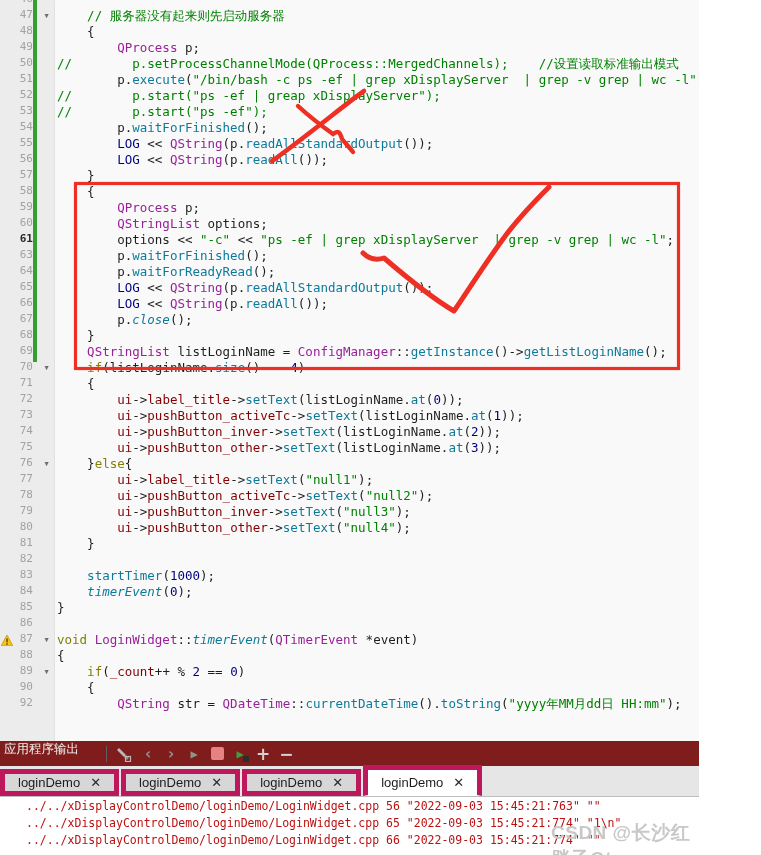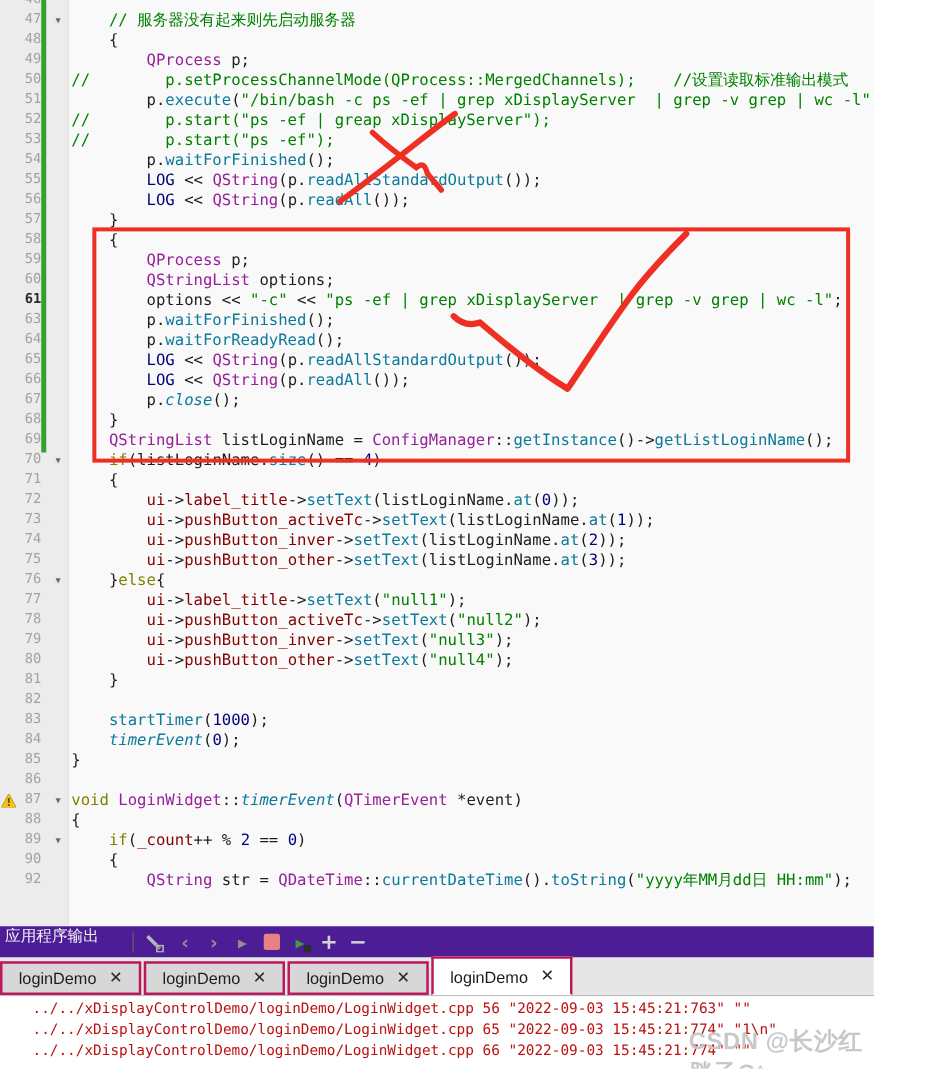--- a/index.html
+++ b/index.html
@@ -15,34 +15,34 @@
   .lnum.cur{color:#2b2b2b;font-weight:bold;}
   .vcol{width:6px;flex:0 0 6px;}
   .fold{width:15px;flex:0 0 15px;text-align:center;font-size:7px;color:#6e6e6e;line-height:16px;}
   .codeln{padding-left:3px;font:12.5px "DejaVu Sans Mono",monospace;white-space:pre;color:#1e1e1e;}
   .codeln span{white-space:pre;}
   .pl{color:#1e1e1e}.cm{color:#008000}.st{color:#008000}.kw{color:#808000}
   .ty{color:#98209b}.fn{color:#0c7a9b}.vfn{color:#0c7a9b;font-style:italic}
   .mac{color:#00007f}.num{color:#00007f}.fld{color:#840000}
   #anno{position:absolute;left:0;top:0;width:761px;height:741px;pointer-events:none;z-index:5;}
   
-  #tbar{position:absolute;left:0;top:741px;width:761px;height:25px;background:#4c1d95;}
+  #tbar{position:absolute;left:0;top:741px;width:761px;height:25px;background:#7f1d1d;}
   #tbar .ttl{position:absolute;left:4px;top:0;height:25px;line-height:25px;color:#f2f2f2;font:12.5px "Liberation Sans",sans-serif;}
   #tbicons{position:absolute;left:106px;top:0;height:25px;display:flex;align-items:center;gap:9px;}
   .sepline{width:1px;height:16px;background:#606060;}
   .tbi{display:inline-flex;align-items:center;justify-content:center;min-width:14px;height:18px;}
   .chev{color:#909090;font:bold 15px "DejaVu Sans",sans-serif;line-height:18px;}
   .runro{color:#8d948d;font-size:12px;line-height:18px;}
   .stopsq{width:13px;height:13px;background:#e58383;border-radius:2px;}
   .rerun{position:relative;color:#3fa03f;font-size:12px;line-height:18px;}
   .rerun::after{content:"";position:absolute;right:-2px;bottom:1px;width:6px;height:6px;background:#2c2c2c;border-radius:1px;}
   .pm{color:#d2d2d2;font:bold 17px "DejaVu Sans",sans-serif;line-height:18px;}
   
   #tabbar{position:absolute;left:0;top:766px;width:761px;height:31px;background:#e6e6e6;border-bottom:1px solid #bdbdbd;box-sizing:border-box;display:flex;align-items:flex-end;}
-  .tab{height:27px;background:#d7d7d7;border:2px solid #be185d;display:flex;align-items:center;gap:10px;padding:0 13px;font:13px "Liberation Sans",sans-serif;color:#1c1c1c;box-sizing:border-box;margin-right:2px;}
+  .tab{height:27px;background:#d7d7d7;border:5px solid #be185d;display:flex;align-items:center;gap:10px;padding:0 13px;font:13px "Liberation Sans",sans-serif;color:#1c1c1c;box-sizing:border-box;margin-right:2px;}
   .tab .closex{font:bold 13px "DejaVu Sans",sans-serif;color:#2a2a2a;}
   .tab.active{height:31px;background:#ffffff;border-bottom:1px solid #ffffff;}
   
   #outarea{position:absolute;left:0;top:797px;width:761px;height:58px;background:#ffffff;overflow:hidden;}
   .oline{height:17px;line-height:17px;white-space:pre;padding-left:2px;font:11.5px "DejaVu Sans Mono",monospace;color:#bb1111;margin-left:24px;}
   #wmark{position:absolute;left:551px;top:820px;font:bold 19px "Liberation Sans",sans-serif;color:#c6c6c6;letter-spacing:.5px;z-index:10;opacity:.95;}
 </style>
 </head>
 <body>
 

